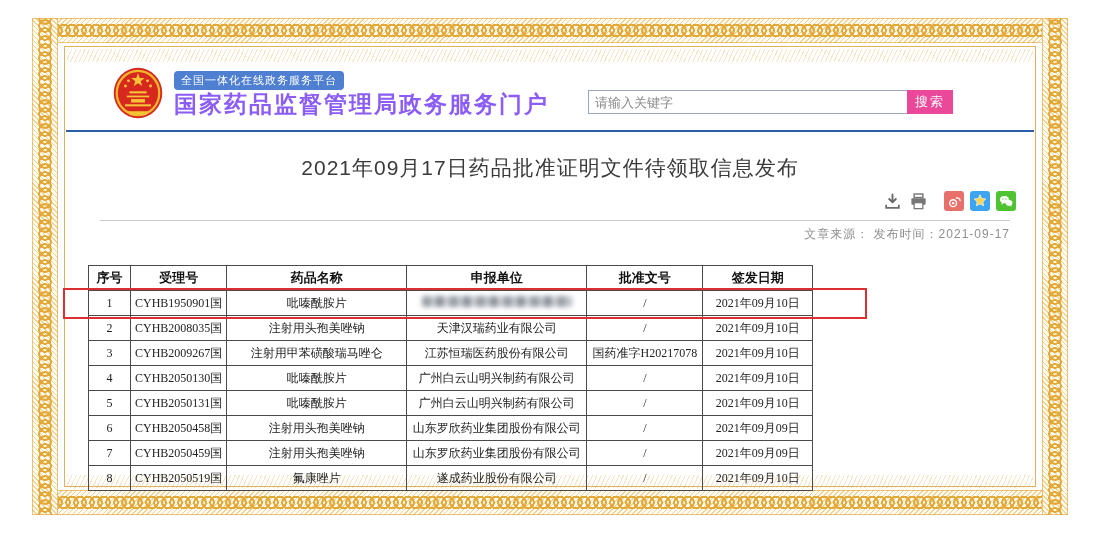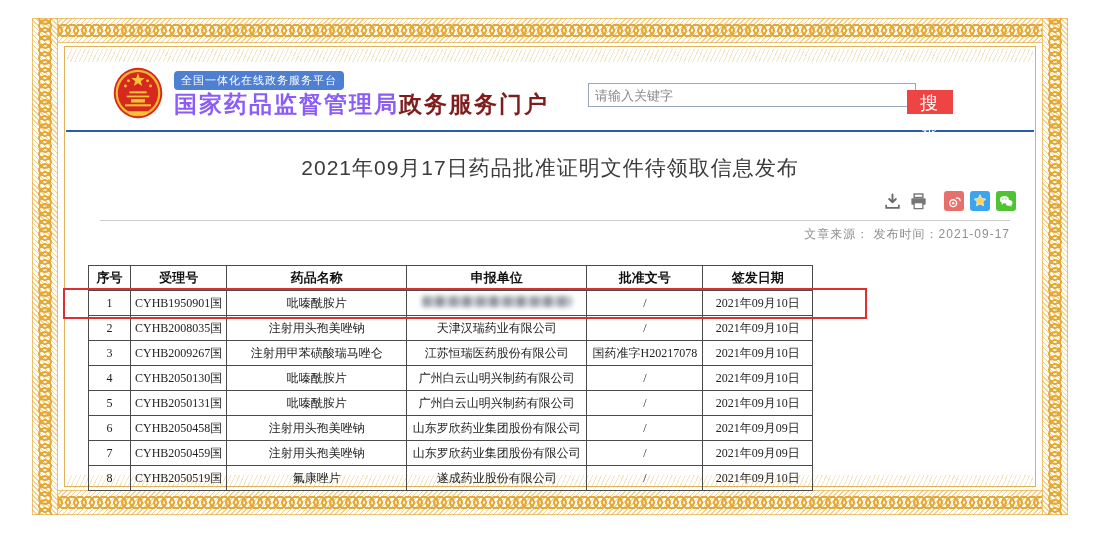--- a/index.html
+++ b/index.html
@@ -27,26 +27,26 @@
   .wm.t{top:49px}.wm.b{bottom:45px}
 
   
   .content{position:absolute;left:66px;top:48px;width:968px;height:446px;}
 
   .site-header{position:absolute;left:0;top:0;width:968px;height:82px;border-bottom:2px solid #2a5caa;}
   .emblem{position:absolute;left:46px;top:18px;width:52px;height:54px;}
   .badge{position:absolute;left:108px;top:23px;background:#4f7fd1;color:#fff;font-size:11px;
          padding:2px 7px;border-radius:4px;letter-spacing:1px;font-family:Liberation Mono, monospace;}
   .brand{position:absolute;left:108px;top:41px;font-size:23px;font-weight:bold;letter-spacing:2px;white-space:nowrap;}
-  .brand .b1{color:#8b5cf6}.brand .b2{color:#7f1d1d}
-  .search-box{position:absolute;left:522px;top:35px;width:314px;height:22px;border:1px solid #9aa7bd;
+  .brand .b1{color:#8b5cf6}.brand .b2{color:#8b5cf6}
+  .search-box{position:absolute;left:522px;top:42px;width:314px;height:22px;border:1px solid #9aa7bd;
               font-size:13px;color:#333;padding:0 6px;outline:none;}
   .search-box::placeholder{color:#8a8a8a;}
-  .search-btn{position:absolute;left:841px;top:42px;width:46px;height:24px;background:#ef4444;color:#fff;
-              border:none;font-size:18px;cursor:pointer;letter-spacing:2px;}
+  .search-btn{position:absolute;left:841px;top:42px;width:46px;height:24px;background:#ec4899;color:#fff;
+              border:none;font-size:13px;cursor:pointer;letter-spacing:2px;}
 
   .article-title{position:absolute;left:0;top:106px;width:968px;text-align:center;
                  font-size:21px;font-weight:normal;color:#3a3a3a;letter-spacing:1px;}
 
   .toolbar{position:absolute;top:143px;right:18px;display:flex;align-items:center;gap:6px;}
   .tool{width:20px;height:20px;display:inline-flex;align-items:center;justify-content:center;cursor:pointer;}
   .share{width:20px;height:20px;border-radius:3px;display:inline-flex;align-items:center;justify-content:center;cursor:pointer;}
   .share.weibo{background:#e8706a;margin-left:10px;}
   .share.qzone{background:#3da5f0;}
   .share.wechat{background:#50c332;}

